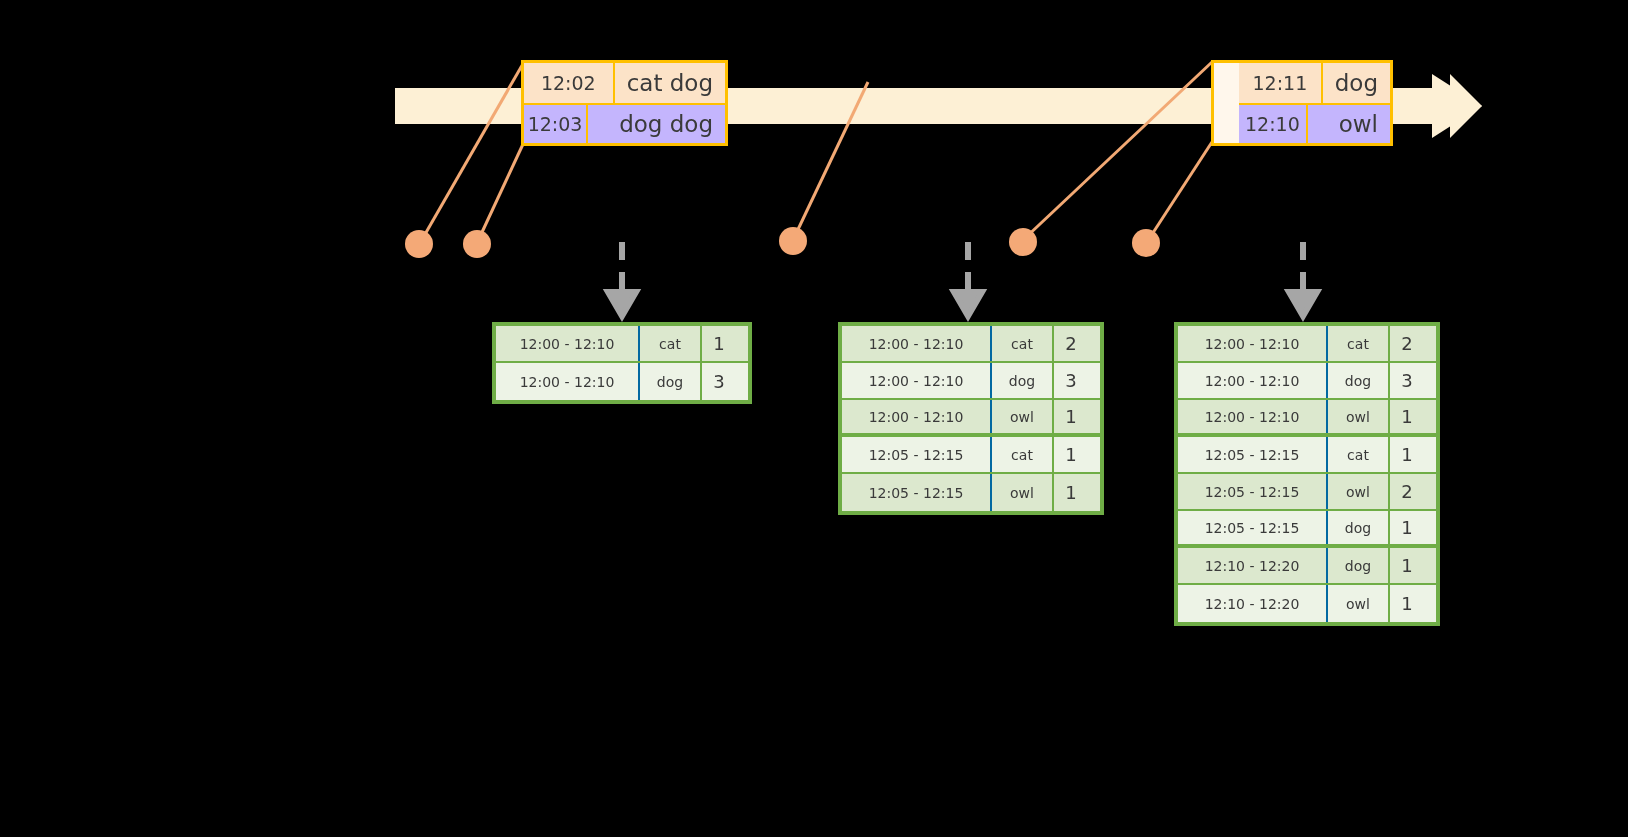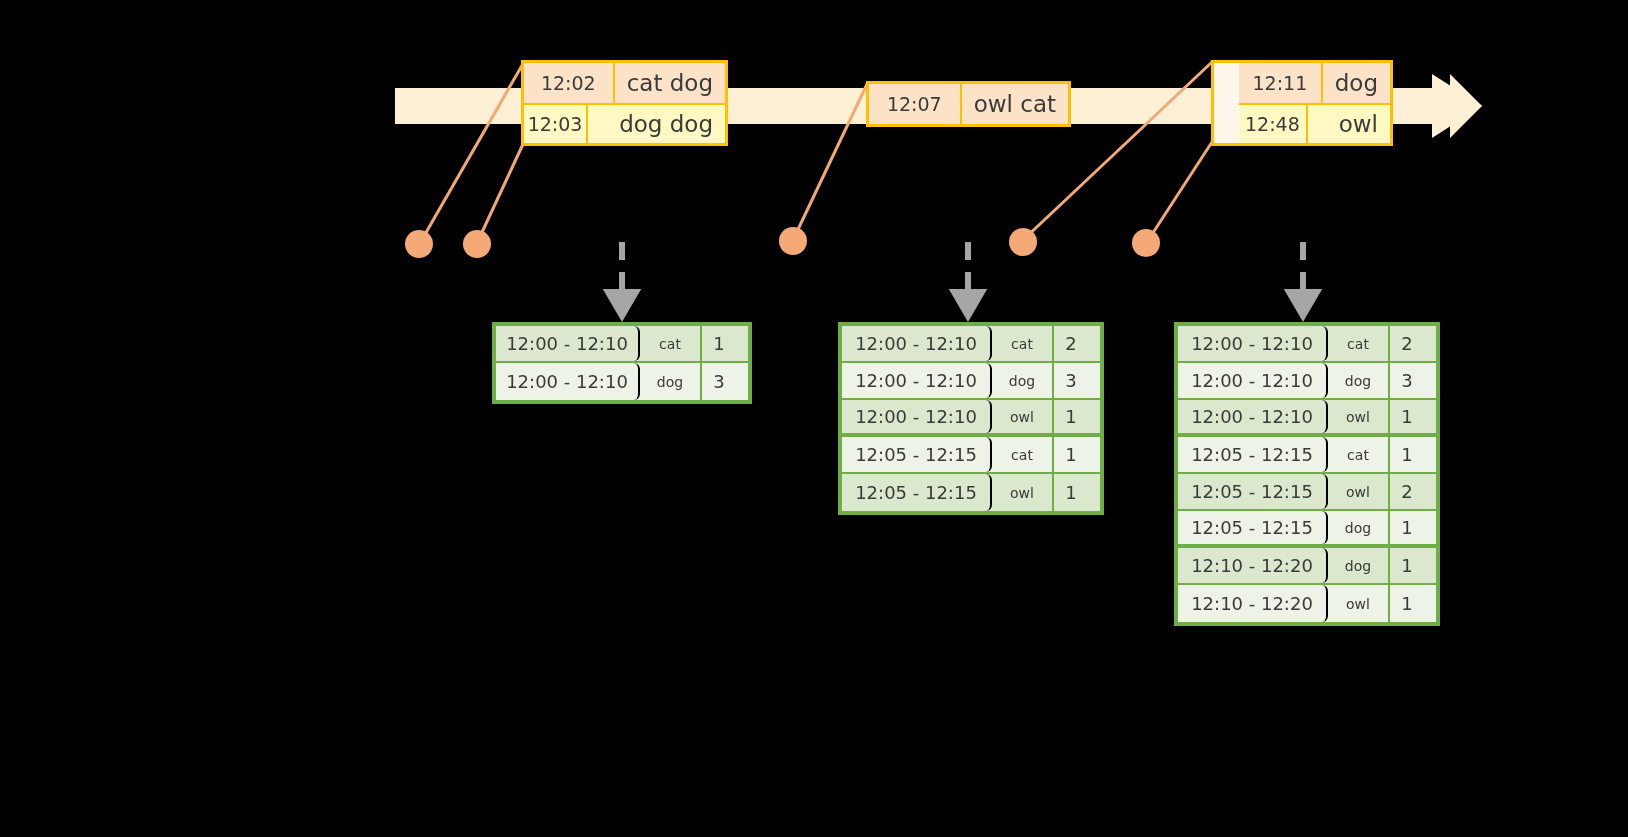--- a/index.html
+++ b/index.html
@@ -19,21 +19,21 @@
     background:#FFF7EC;
     z-index:5;
   }
   .evt-row{
     display:flex;
     height:40px;
     box-sizing:border-box;
   }
   .evt-row + .evt-row{border-top:2px solid #FFC000;}
   .evt-row.shade{background:#FCE3C8;}
-  .evt-row.plain{background:#fef9c3;gap:19px;}
+  .evt-row.plain{background:#c4b5fd;gap:19px;}
   .evt-time{
     width:108px;
     display:flex;align-items:center;justify-content:center;
     font-size:19px;
     border-right:2px solid #FFC000;
     box-sizing:border-box;
     white-space:nowrap;
   }
   .evt-words{
     flex:1;
@@ -56,25 +56,24 @@
     display:flex;
     height:37px;
     box-sizing:border-box;
     border-bottom:2px solid #6FAD46;
   }
   .res-row:last-child{border-bottom:none;}
   .res-row.shade{background:#DCE8CE;}
   .res-row.plain{background:#EDF3E6;}
   .res-window{
     display:flex;align-items:center;justify-content:center;
-    font-size:18px;
-    border-right:2px solid #000000;
-    box-sizing:border-box;
-    white-space:nowrap;
-    border-radius:6px;
+    font-size:14px;
+    border-right:2px solid #0369a1;
+    box-sizing:border-box;
+    white-space:nowrap;
   }
   .res-key{
     display:flex;align-items:center;justify-content:center;
     font-size:14px;
     border-right:2px solid #6FAD46;
     box-sizing:border-box;
     white-space:nowrap;
   }
   .res-count{
     display:flex;align-items:center;justify-content:center;
@@ -144,34 +143,28 @@
     <div class="evt-row shade">
       <div class="evt-time">12:02</div>
       <div class="evt-words">cat dog</div>
     </div>
     <div class="evt-row plain">
       <div class="evt-time">12:03</div>
       <div class="evt-words">dog dog</div>
     </div>
   </div>
 
-  <div class="evt-group" style="left:866px;top:81px;width:205px;">
-    <div class="evt-row shade">
-      <div class="evt-time">12:07</div>
-      <div class="evt-words">owl cat</div>
-    </div>
-  </div>
 
   <div class="evt-group" style="left:1211px;top:60px;width:182px;padding-left:25px;">
     <div class="evt-row shade">
       <div class="evt-time">12:11</div>
       <div class="evt-words">dog</div>
     </div>
     <div class="evt-row plain">
-      <div class="evt-time">12:48</div>
+      <div class="evt-time">12:10</div>
       <div class="evt-words">owl</div>
     </div>
   </div>
 
   <div class="res-table t-left" style="left:492px;top:322px;width:260px;">
     <div class="res-row shade">
       <div class="res-window">12:00 - 12:10</div>
       <div class="res-key">cat</div>
       <div class="res-count">1</div>
     </div>

